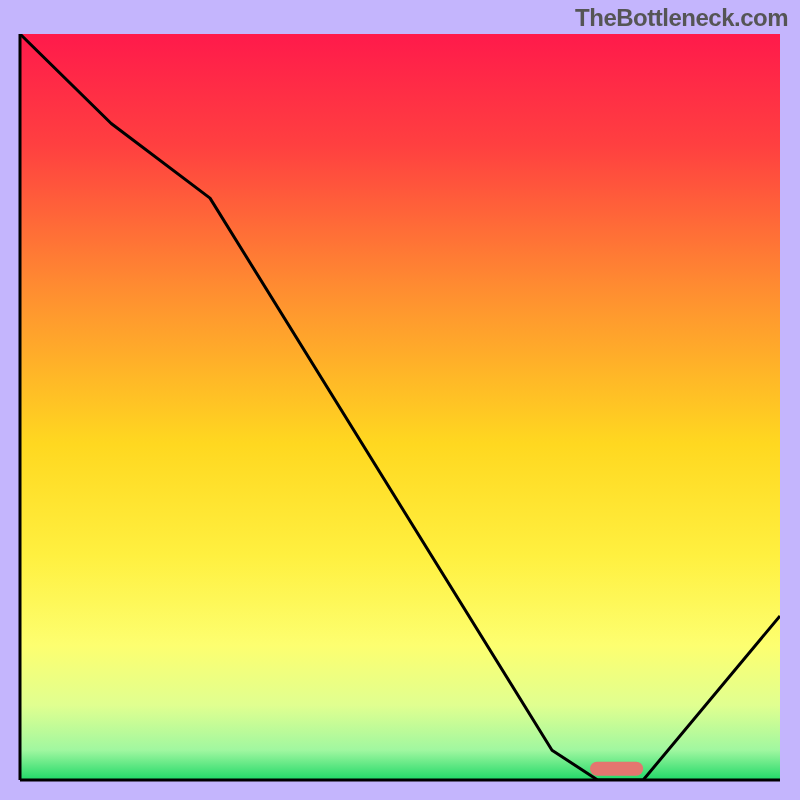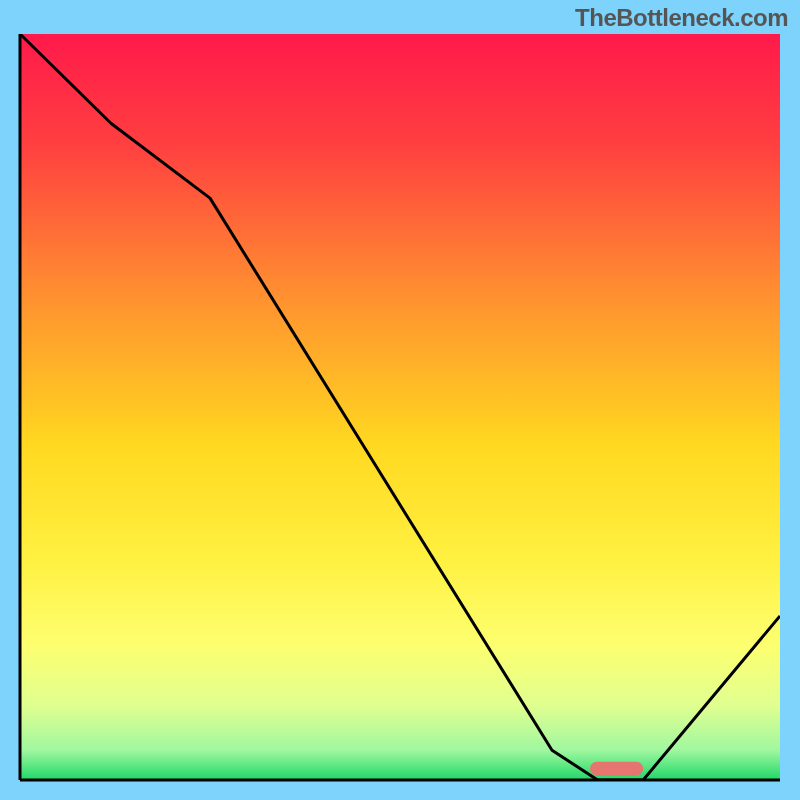--- a/index.html
+++ b/index.html
@@ -7,21 +7,21 @@
     padding: 0;
     width: 800px;
     height: 800px;
     overflow: hidden;
     background: #fff;
   }
   .outer {
     width: 800px;
     height: 800px;
     position: relative;
-    background: #7dd3fc;
+    background: #c4b5fd;
     box-sizing: border-box;
     text-decoration: underline;
   }
   .watermark {
     position: absolute;
     top: 4px;
     right: 12px;
     font-family: Arial, Helvetica, sans-serif;
     font-size: 24px;
     font-weight: 600;

